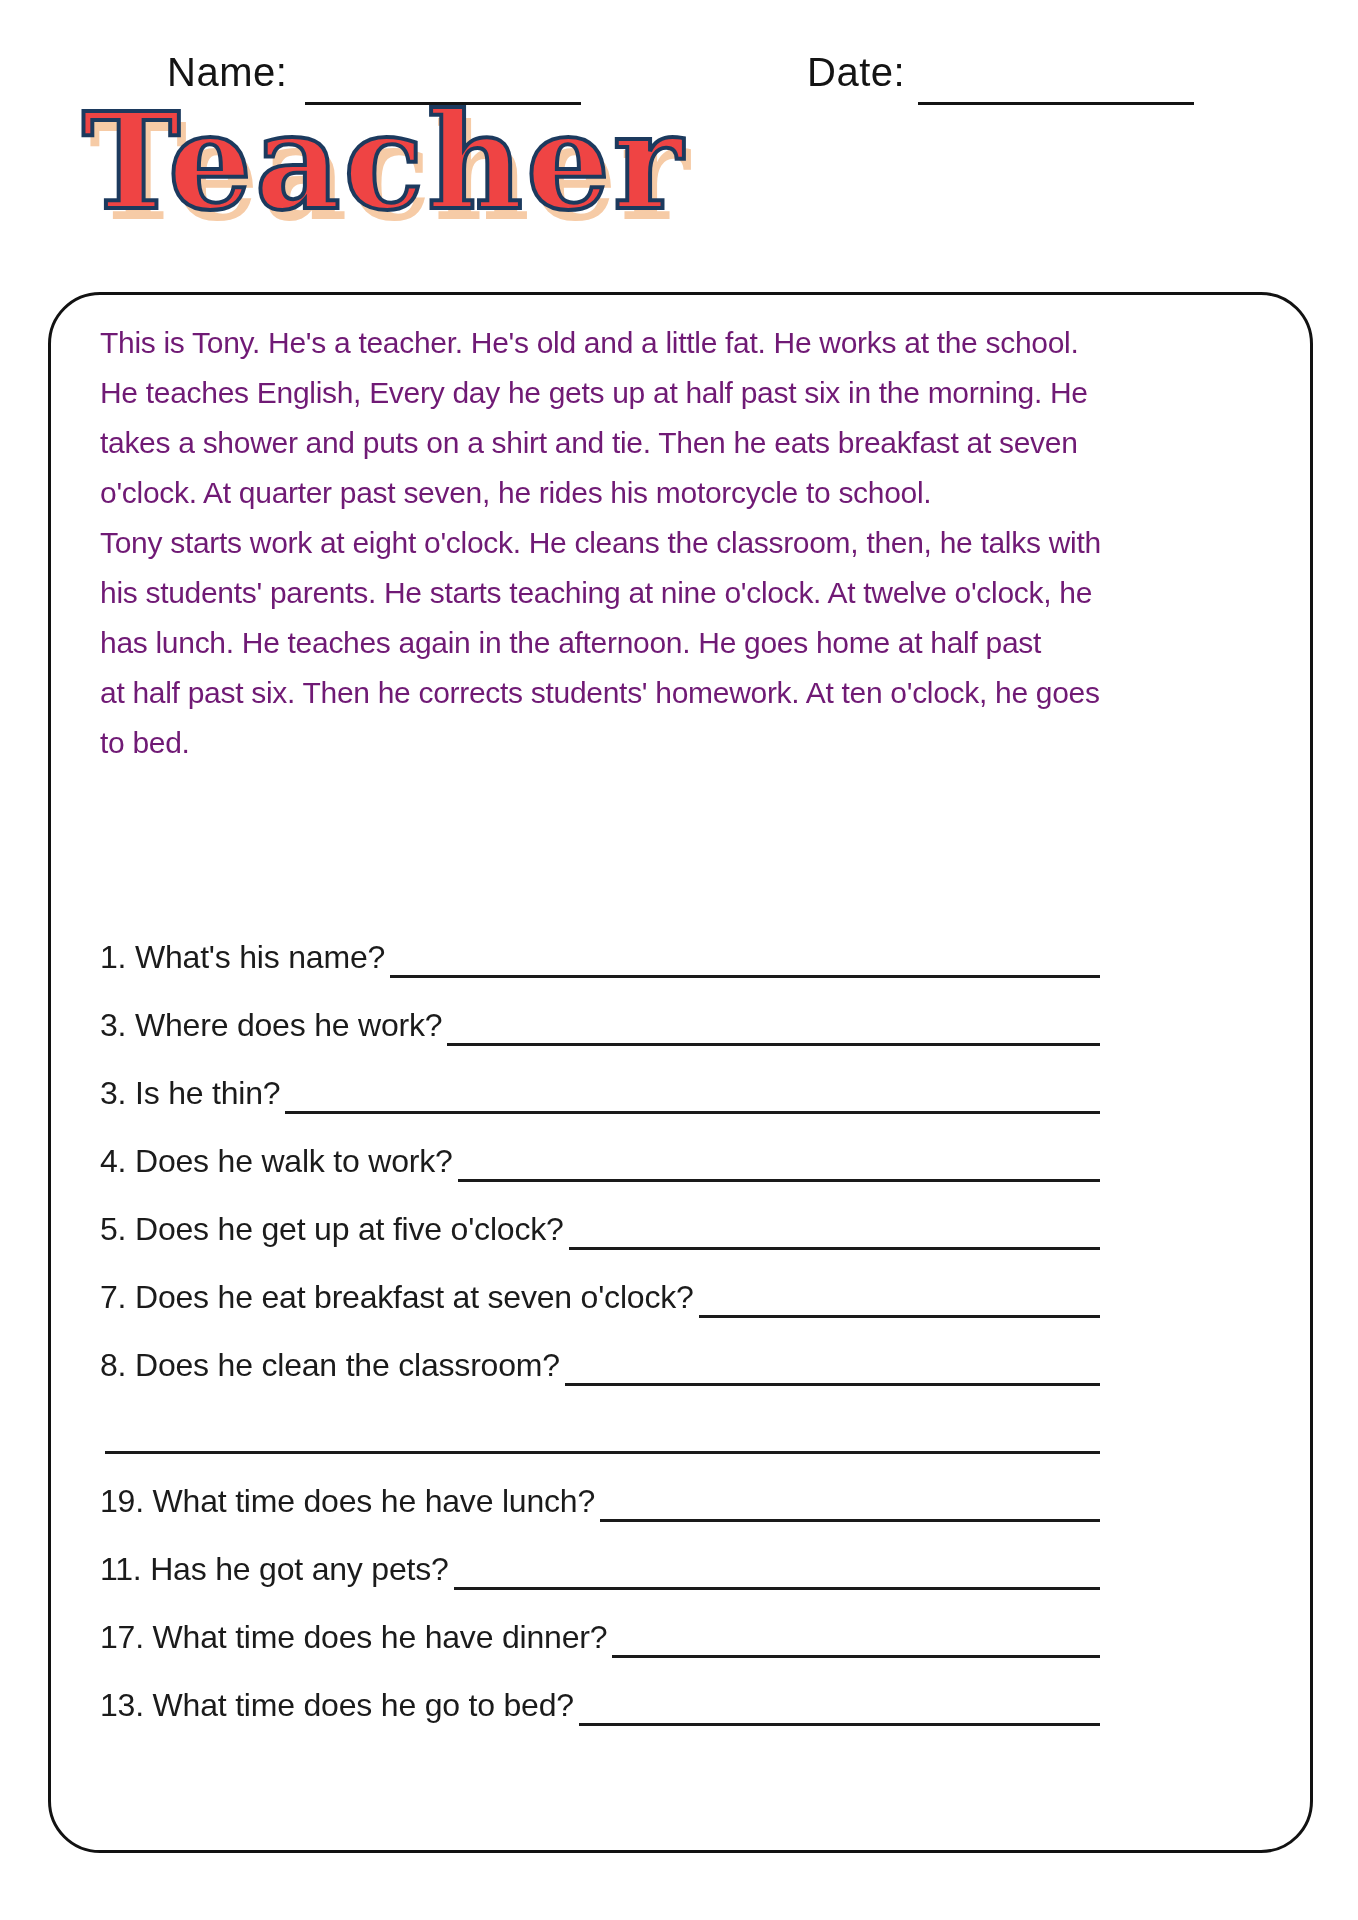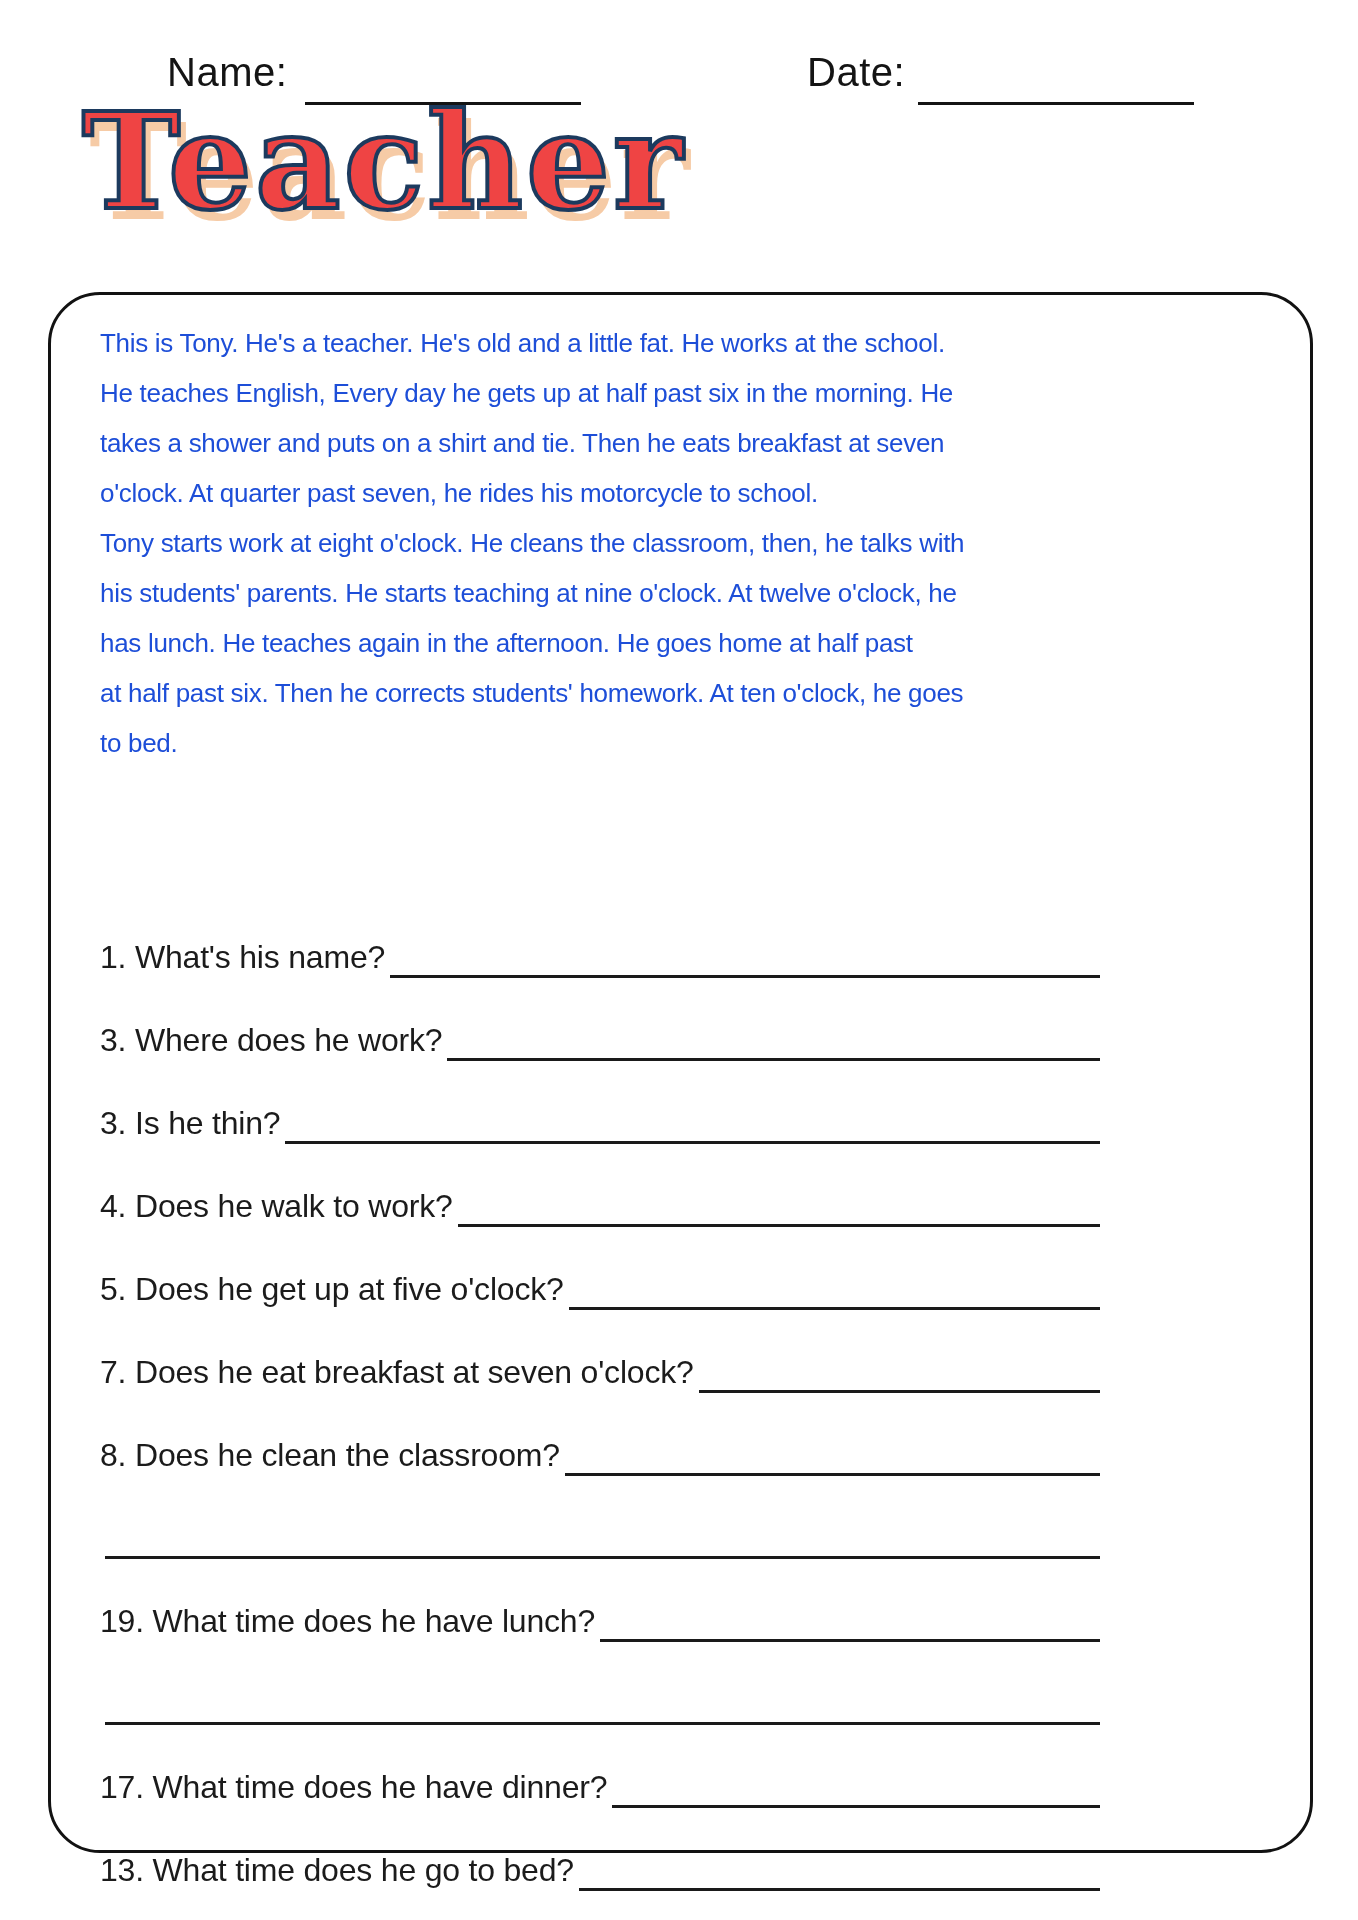--- a/index.html
+++ b/index.html
@@ -49,34 +49,34 @@
     background:#ffffff;
     box-sizing:border-box;
   }
 
   
   .passage {
     position:absolute; left:100px; top:318px;
     width:1180px;
   }
   .pline {
-    font-size:26px; line-height:50px;
+    font-size:30px; line-height:50px;
     letter-spacing:-0.3px;
     white-space:nowrap;
-    color:#1d4ed8;
+    color:#701a75;
   }
 
   
   .questions {
     position:absolute; left:100px; top:936px;
     width:1000px;
   }
   .qrow {
     display:flex; align-items:flex-end;
-    height:42px; margin-bottom:41px;
+    height:42px; margin-bottom:26px;
   }
   .qtext {
     font-size:32px; line-height:42px;
     white-space:nowrap; color:#1b1b1b;
     letter-spacing:-0.2px;
   }
   .qline {
     flex:1; height:100%;
     margin-left:5px;
     border-bottom:3px solid #1a1a1a;
@@ -139,20 +139,21 @@
       <span class="qline"></span>
     </div>
     <div class="qrow">
       <span class="qline"></span>
     </div>
     <div class="qrow">
       <span class="qtext">19. What time does he have lunch?</span>
       <span class="qline"></span>
     </div>
     <div class="qrow">
+      <span class="qtext">11. Has he got any pets?</span>
       <span class="qline"></span>
     </div>
     <div class="qrow">
       <span class="qtext">17. What time does he have dinner?</span>
       <span class="qline"></span>
     </div>
     <div class="qrow">
       <span class="qtext">13. What time does he go to bed?</span>
       <span class="qline"></span>
     </div>

